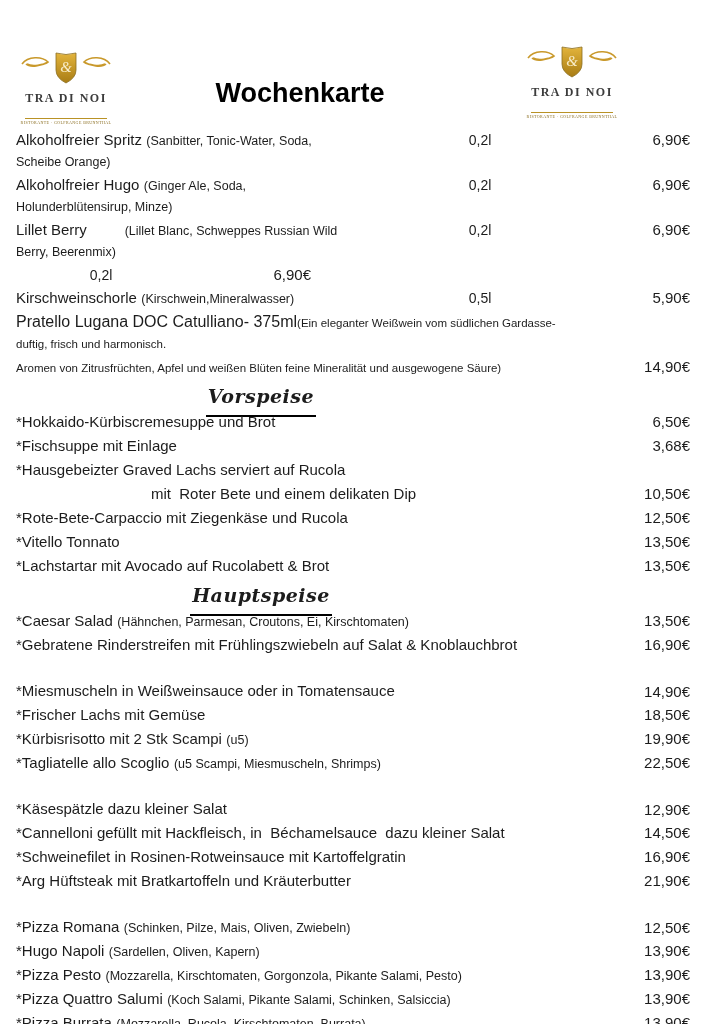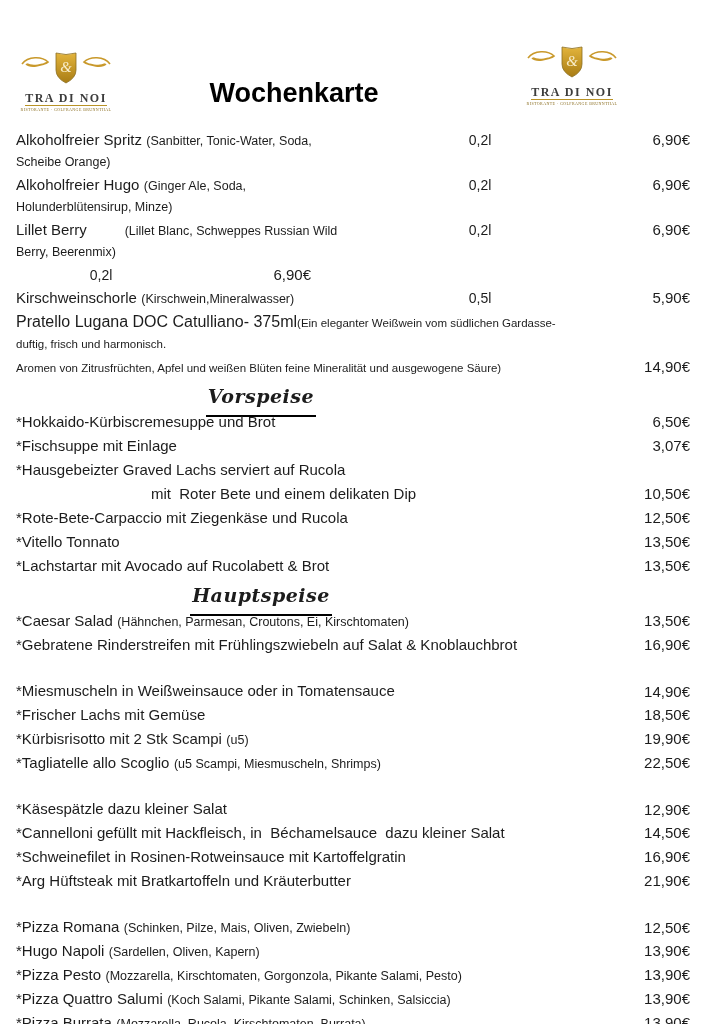--- a/index.html
+++ b/index.html
@@ -15,28 +15,28 @@
   }
   
   .header{position:relative;height:84px;}
   .logo{position:absolute;width:96px;text-align:center;}
   .logo-left{left:2px;top:6px;}
   .logo-right{left:508px;top:0px;}
   .logo-name{
     font-family:"Liberation Serif", serif;
     font-size:12px;font-weight:bold;letter-spacing:1.5px;
     color:#3c3c3c;line-height:12px;margin-top:1px;
-    border-bottom:1px solid #b99225;display:inline-block;padding-bottom:1px;
+    border-bottom:1px solid #b99225;display:inline-block;padding-bottom:14px;
   }
   .logo-tagline{
     font-family:"Liberation Serif", serif;
     font-size:4px;letter-spacing:.4px;color:#8a6d1f;margin-top:1px;white-space:nowrap;
   }
   .page-title{
-    position:absolute;left:8px;top:34px;width:540px;text-align:center;
+    position:absolute;left:14px;top:34px;width:540px;text-align:center;
     font-size:27px;font-weight:bold;color:#000;
   }
   
   .row{display:flex;align-items:baseline;padding:1.5px 0;line-height:20px;gap:45px;}
   .item-text{flex:1;min-width:0;}
   .item-name{font-size:15px;}
   .item-desc{font-size:12.5px;}
   .size{width:170px;text-align:center;font-size:14px;flex:none;}
   .price{width:80px;text-align:right;font-size:15px;flex:none;}
   .align-right .item-text{text-align:center;padding-right:14px;}
@@ -135,21 +135,21 @@
 
   <div class="section-header"><span>Vorspeise</span></div>
   <div>
 
   <div class="row">
         <span class="item-text"><span class="item-name">*Hokkaido-Kürbiscremesuppe und Brot</span> <span class="item-desc"></span></span>
         <span class="price">6,50€</span>
       </div>
       <div class="row">
         <span class="item-text"><span class="item-name">*Fischsuppe mit Einlage</span> <span class="item-desc"></span></span>
-        <span class="price">3,07€</span>
+        <span class="price">3,68€</span>
       </div>
       <div class="row">
         <span class="item-text"><span class="item-name">*Hausgebeizter Graved Lachs serviert auf Rucola</span> <span class="item-desc"></span></span>
         <span class="price"></span>
       </div>
       <div class="row align-right">
         <span class="item-text"><span class="item-name">mit&nbsp; Roter Bete und einem delikaten Dip</span> <span class="item-desc"></span></span>
         <span class="price">10,50€</span>
       </div>
       <div class="row">

